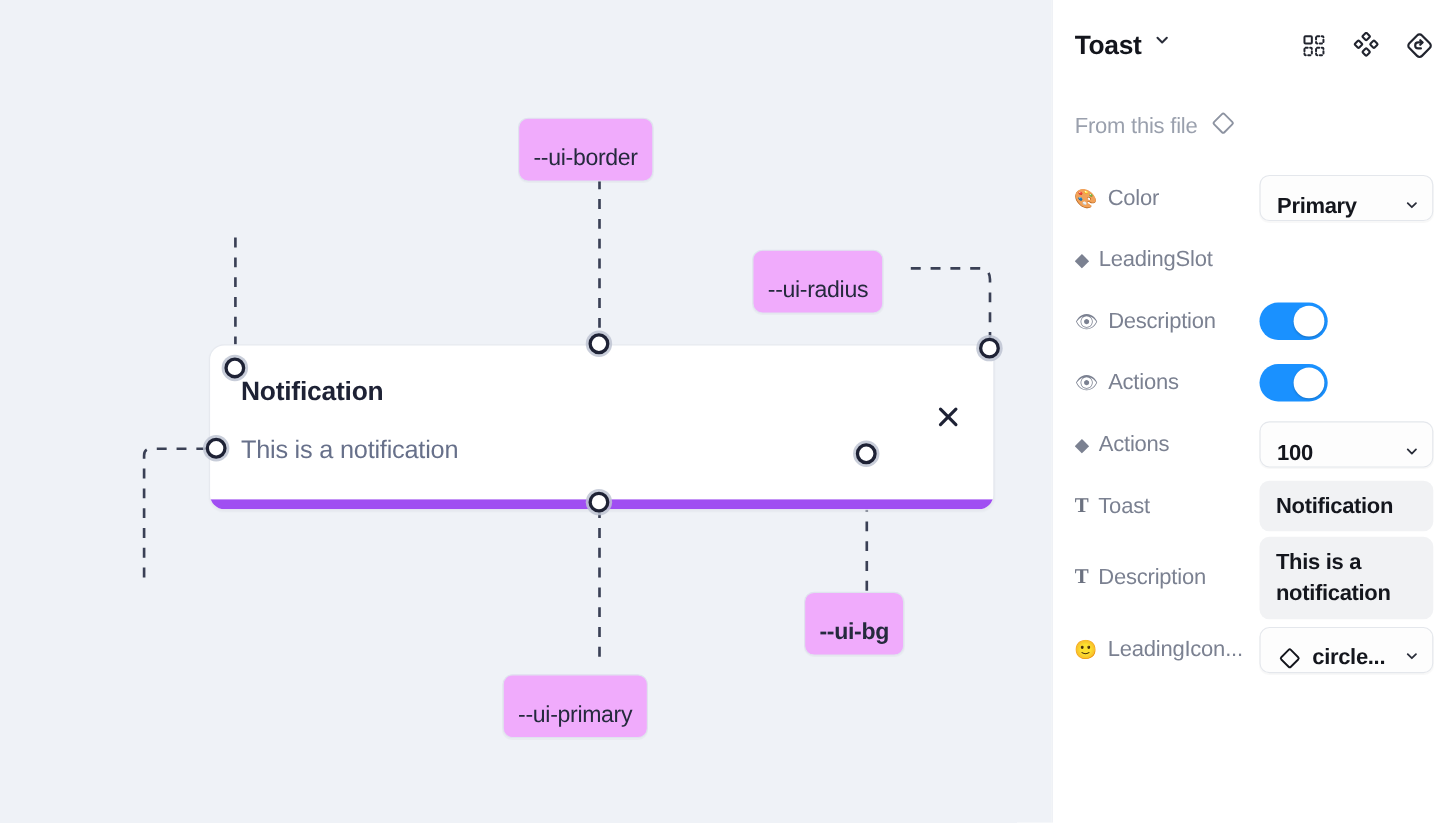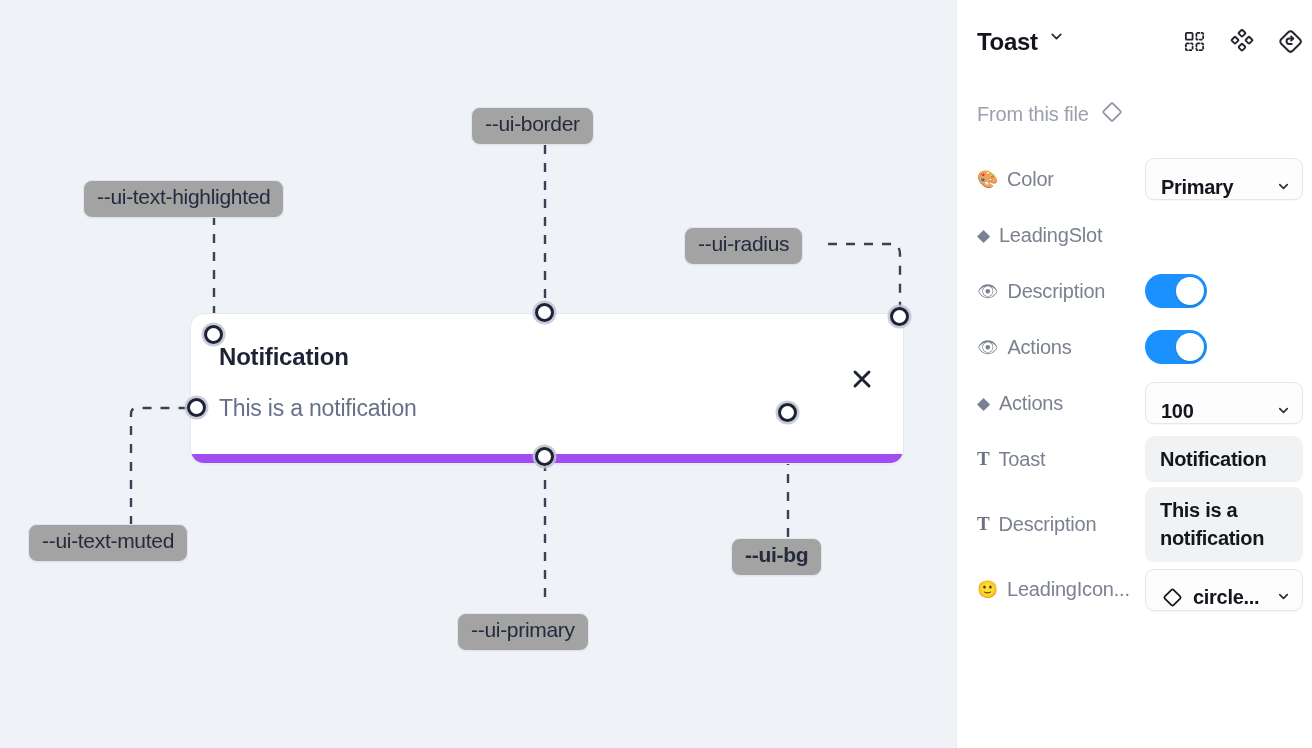--- a/index.html
+++ b/index.html
@@ -50,24 +50,24 @@
     cursor: pointer;
   }
   .toast-progress {
     position: absolute; left: 0; right: 0; bottom: 0;
     height: 9px; background: #a04ef2;
   }
 
   
   .pill {
     position: absolute;
-    background: #a3a3a3;
+    background: #f0abfc;
     border: 1px solid #dfe4ee;
     border-radius: 9px;
-    padding: 4px 13px 8px;
+    padding: 24px 13px 8px;
     font-size: 21px;
     color: #252a3d;
     white-space: nowrap;
     letter-spacing: -0.3px;
     line-height: 1.15;
     box-shadow: 0 1px 1px rgba(16,24,40,.03);
     cursor: default;
   }
 
   
@@ -205,24 +205,22 @@
       <div class="toast-title">Notification</div>
       <div class="toast-desc">This is a notification</div>
       <div class="toast-close">
         <svg width="24" height="24" viewBox="0 0 24 24" fill="none" stroke="currentColor" stroke-width="2.9" stroke-linecap="round">
           <path d="M5 5 L19 19 M19 5 L5 19"></path>
         </svg>
       </div>
       <div class="toast-progress"></div>
     </div>
 
-    <div class="pill" style="left:83px; top:180px;">--ui-text-highlighted</div>
     <div class="pill" style="left:471px; top:107px;">--ui-border</div>
     <div class="pill" style="left:684px; top:227px;">--ui-radius</div>
-    <div class="pill" style="left:28px;  top:524px;">--ui-text-muted</div>
     <div class="pill" style="left:457px; top:601px;margin-top:12px;">--ui-primary</div>
     <div class="pill" style="left:731px; top:538px;font-weight:bold;">--ui-bg</div>
 
     <div class="handle" style="left:204px; top:325px;"></div>
     <div class="handle" style="left:535px; top:303px;"></div>
     <div class="handle" style="left:890px; top:307px;"></div>
     <div class="handle" style="left:187px; top:398px;"></div>
     <div class="handle" style="left:535px; top:447px;"></div>
     <div class="handle" style="left:778px; top:403px;"></div>
   </div>

